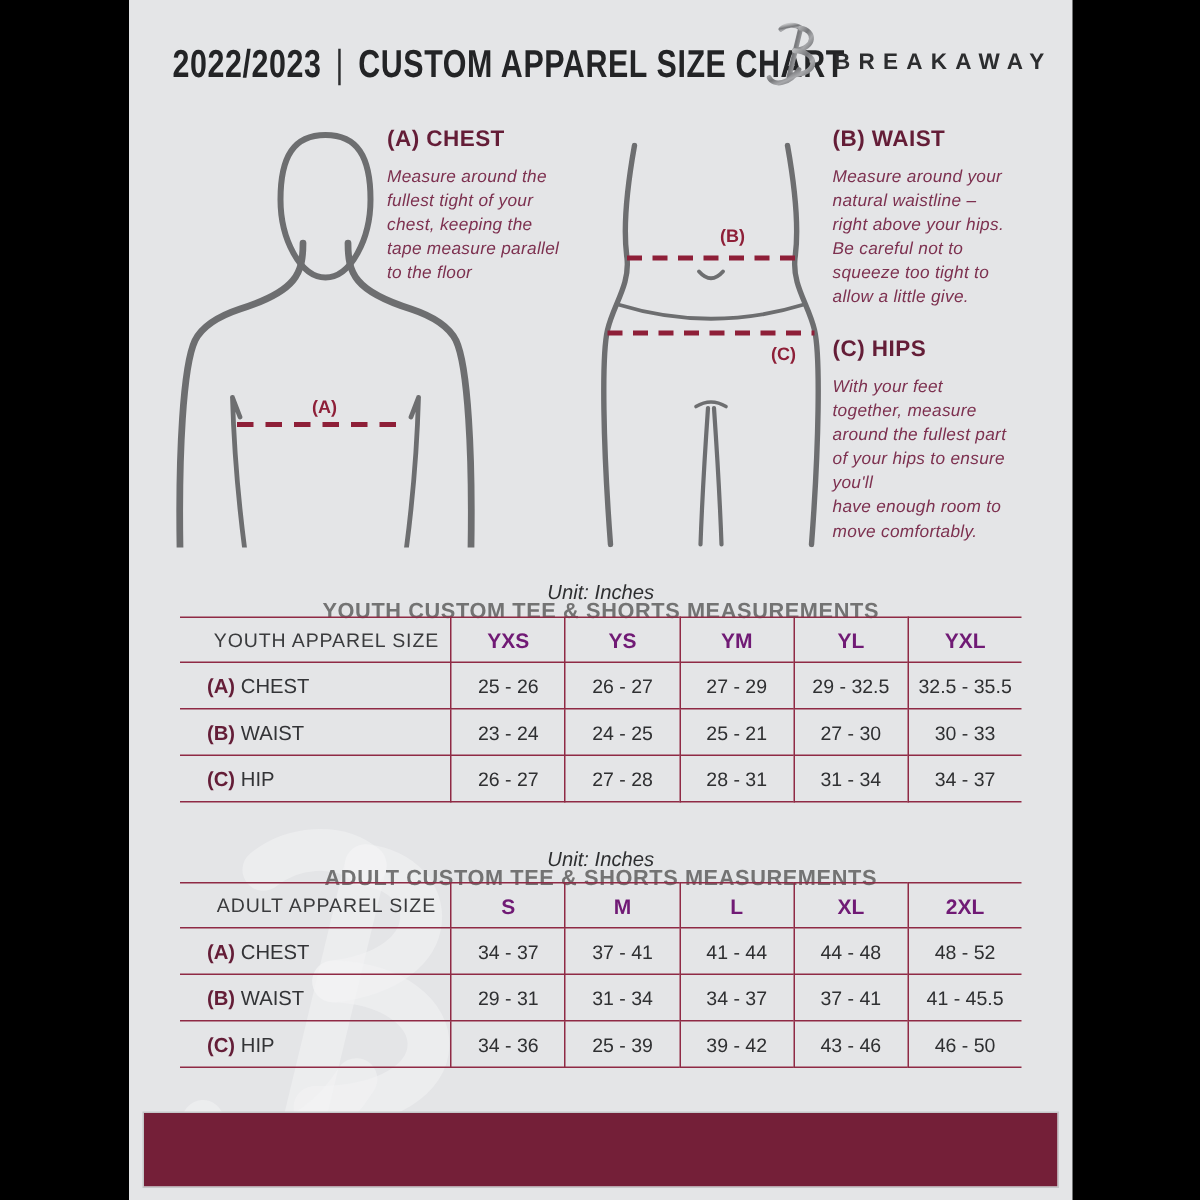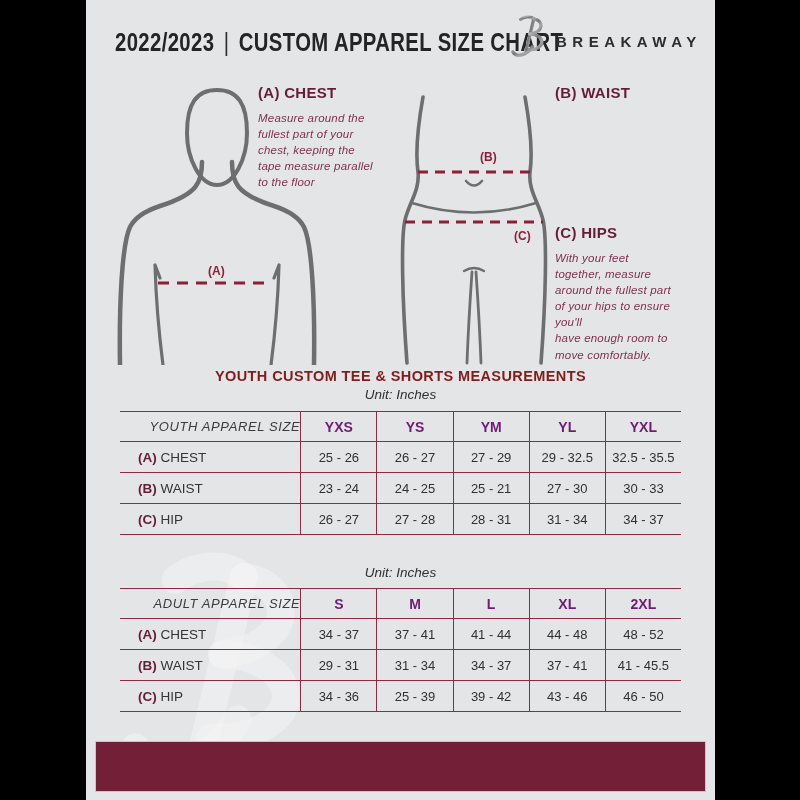--- a/index.html
+++ b/index.html
@@ -46,21 +46,21 @@
   .g-waist{left:469px;top:84px;width:152px;}
   .g-hips{left:469px;top:224px;width:158px;}
 
   .fig-upper{position:absolute;left:22px;top:78px;width:212px;height:287px;}
   .fig-lower{position:absolute;left:302px;top:95px;width:172px;height:270px;}
   .marker{font:bold 12px "Liberation Sans",sans-serif;fill:var(--dash);}
 
   
   .section-title{
     position:absolute;left:0;width:100%;text-align:center;font-size:14.5px;font-weight:bold;
-    color:#7f1d1d;letter-spacing:.4px;
+    color:#737373;letter-spacing:.4px;margin-top:32px;
   }
   .section-unit{
     position:absolute;left:0;width:100%;text-align:center;font-size:13.5px;font-style:italic;color:#2e2f31;
   }
   .t-youth-title{top:368px;} .t-youth-unit{top:387px;}
   .t-adult-title{top:546px;} .t-adult-unit{top:565px;}
 
   
   table.size-table{
     position:absolute;left:34px;border-collapse:separate;border-spacing:0;table-layout:fixed;
@@ -70,21 +70,21 @@
   .size-table th,.size-table td{
     padding:0;border-bottom:1.5px solid var(--border);font-weight:normal;color:var(--ink);
     text-align:center;vertical-align:middle;
   }
   .size-table thead th{border-top:1.5px solid var(--border);height:29px;}
   .size-table td{height:30px;}
   .size-table tr>*:not(:first-child){border-left:1.5px solid var(--border);}
   .col-label{width:180px;}
   .col-size{width:76px;}
   th.apparel-size{
-    text-align:right;padding-left:15px;font-size:13px;color:var(--ink2);letter-spacing:.6px;font-weight:normal;font-style:italic;
+    text-align:center;padding-left:15px;font-size:13px;color:var(--ink2);letter-spacing:.6px;font-weight:normal;
   }
   th.size-name{font-size:14px;font-weight:bold;color:#701a75;}
   td.row-label{text-align:left;padding-left:18px;font-size:13.5px;color:#333437;}
   td.row-label b{color:var(--head-maroon);font-weight:bold;}
   td.val{font-size:13px;color:#2f3032;}
 
   
   .footer-bar{
     position:absolute;left:10px;top:742px;width:609px;height:49px;background:var(--maroon);
     outline:1px solid #c6c7c9;
@@ -153,27 +153,33 @@
     </g>
     <path d="M 30,77 L 142,77" stroke="var(--dash)" stroke-width="3.2" stroke-dasharray="10 7"></path>
     <path d="M 17,127 L 155,127" stroke="var(--dash)" stroke-width="3.2" stroke-dasharray="10 7"></path>
     <text class="marker" x="92" y="66">(B)</text>
     <text class="marker" x="126" y="145">(C)</text>
   </svg>
 
   <div class="guide-block g-chest">
     <div class="guide-head">(A) CHEST</div>
     <div class="guide-desc">Measure around the
-fullest part of your
+fullest tight of your
 chest, keeping the
 tape measure parallel
 to the floor</div>
   </div>
   <div class="guide-block g-waist">
     <div class="guide-head">(B) WAIST</div>
+    <div class="guide-desc">Measure around your
+natural waistline –
+right above your hips.
+Be careful not to
+squeeze too tight to
+allow a little give.</div>
   </div>
   <div class="guide-block g-hips">
     <div class="guide-head">(C) HIPS</div>
     <div class="guide-desc">With your feet
 together, measure
 around the fullest part
 of your hips to ensure
 you'll
 have enough room to
 move comfortably.</div>
@@ -222,20 +228,21 @@
         <td class="row-label"><b>(C)</b> <span>HIP</span></td>
         <td class="val">26 - 27</td>
         <td class="val">27 - 28</td>
         <td class="val">28 - 31</td>
         <td class="val">31 - 34</td>
         <td class="val">34 - 37</td>
       </tr>
     </tbody>
   </table>
 
+  <div class="section-title t-adult-title">ADULT CUSTOM TEE &amp; SHORTS MEASUREMENTS</div>
   <div class="section-unit t-adult-unit">Unit: Inches</div>
 
   <table class="size-table tbl-adult">
     <colgroup>
         <col class="col-label">
         <col class="col-size">
         <col class="col-size">
         <col class="col-size">
         <col class="col-size">
         <col class="col-size">

